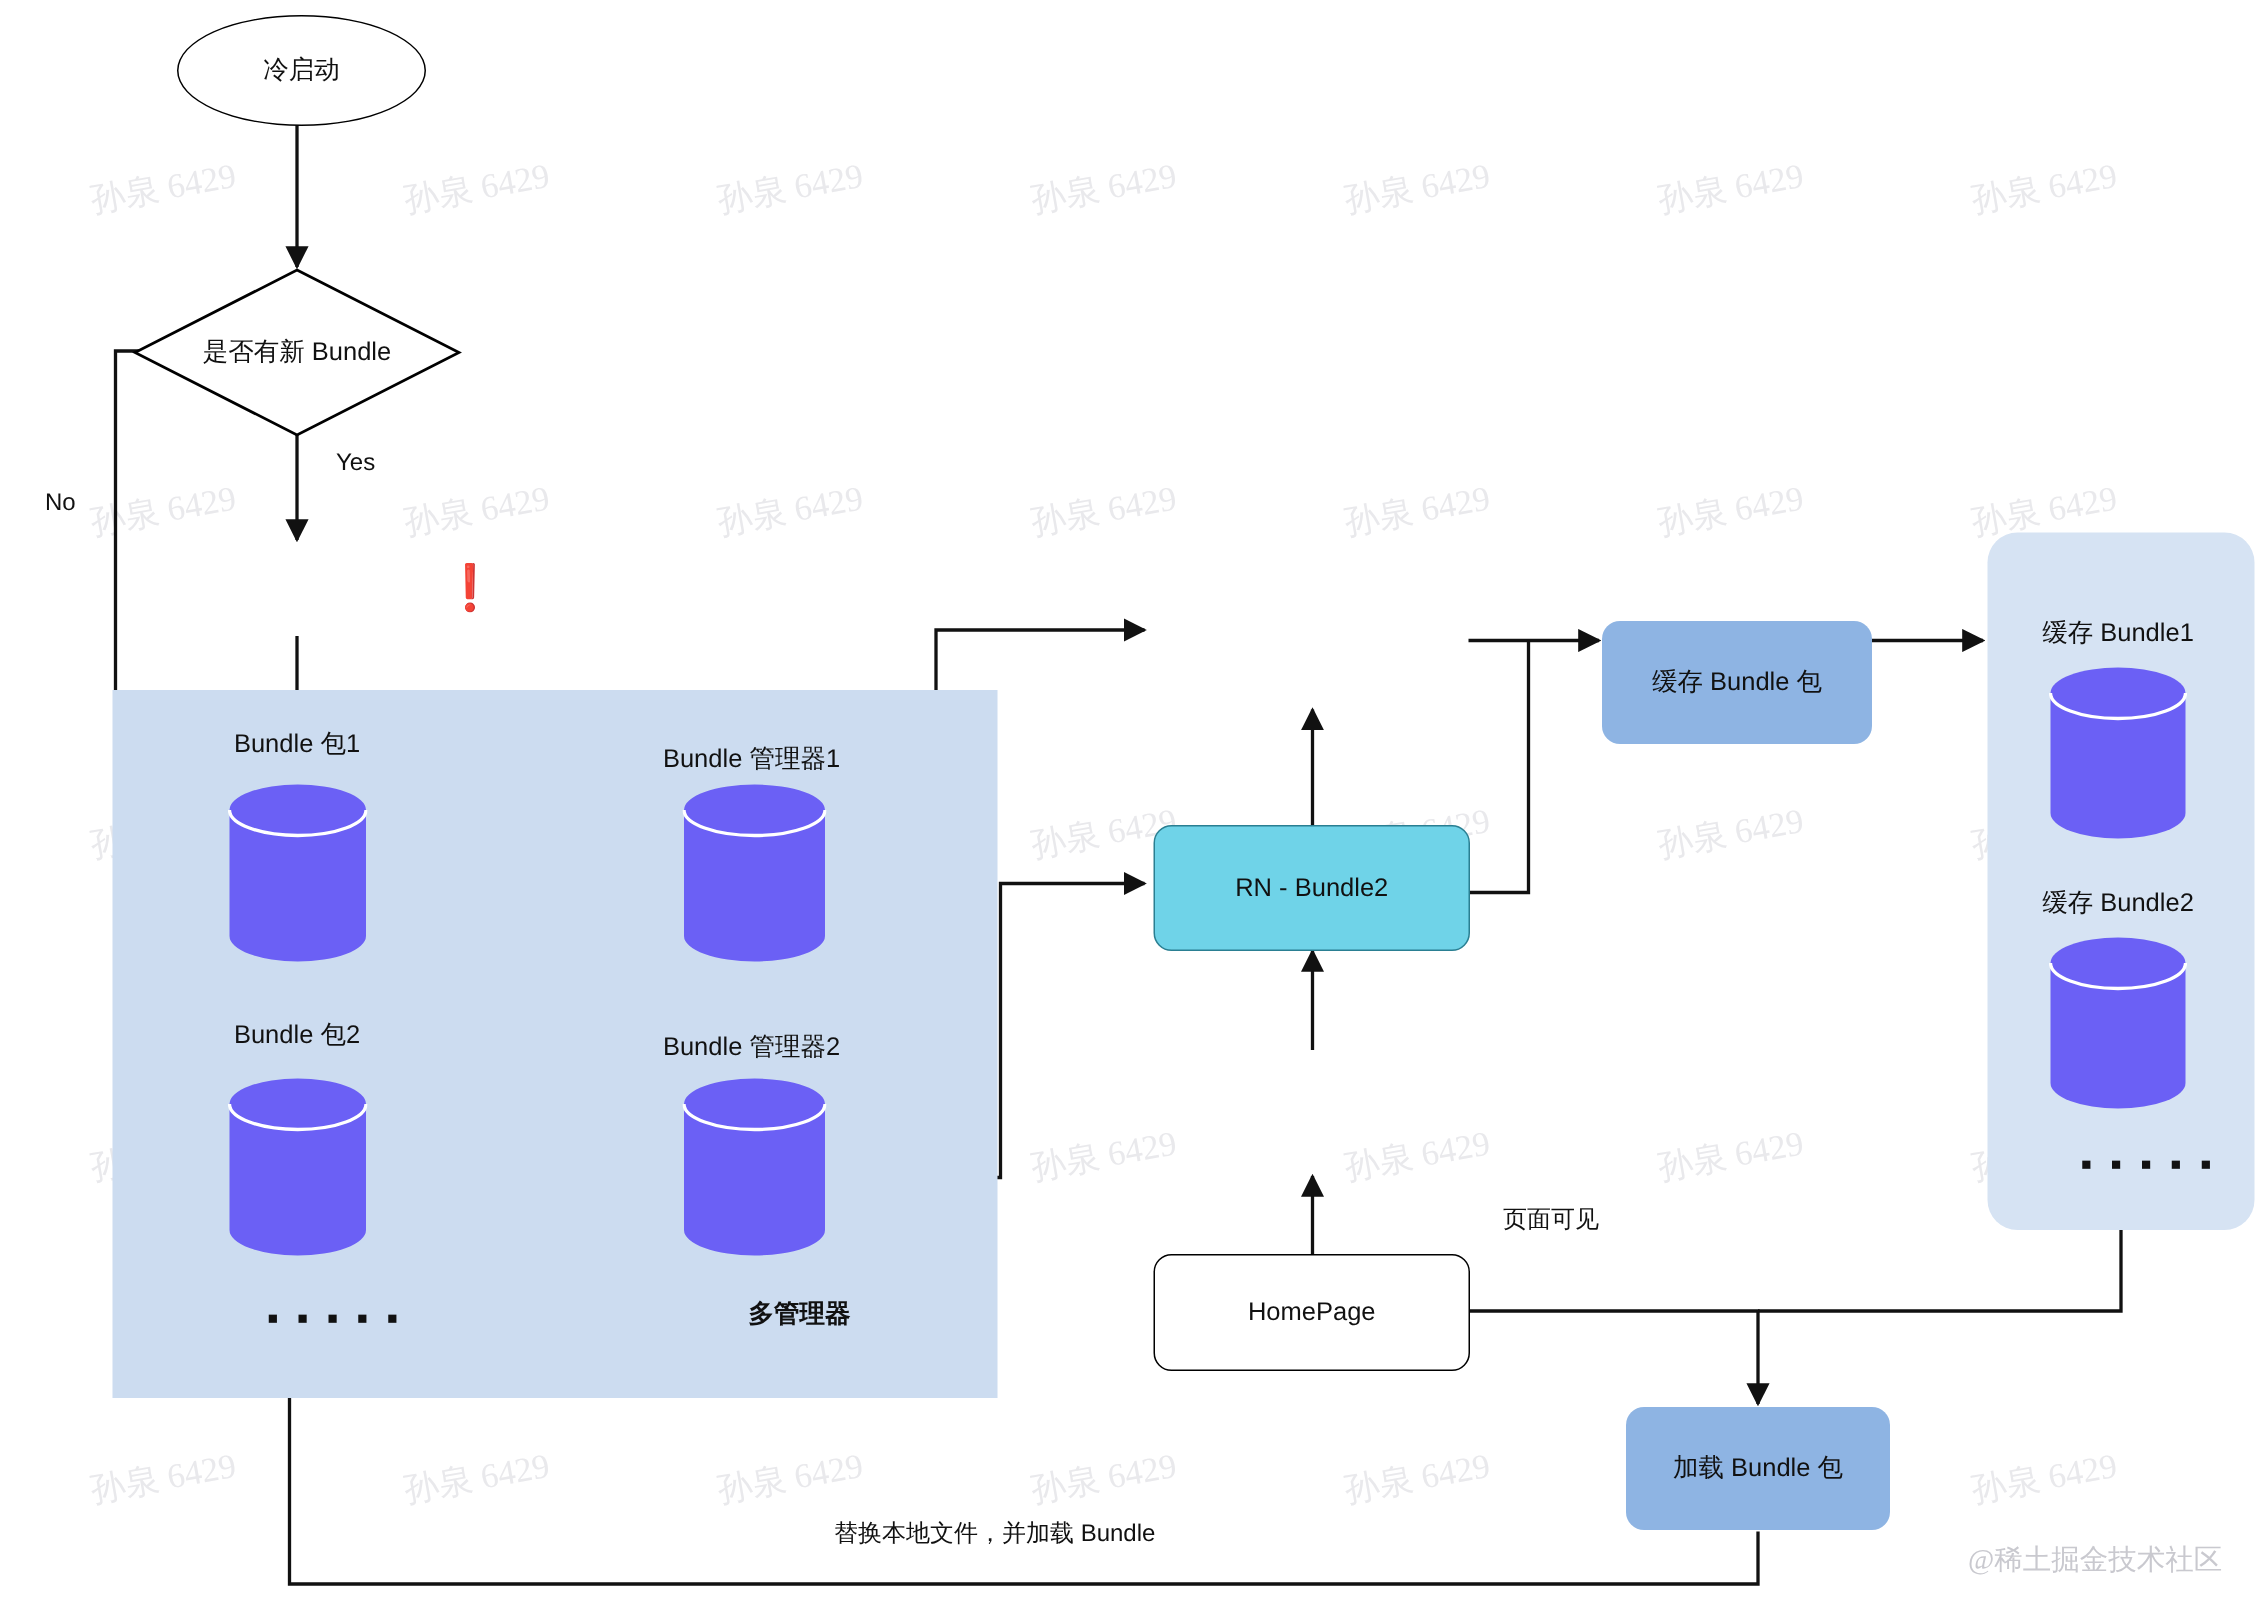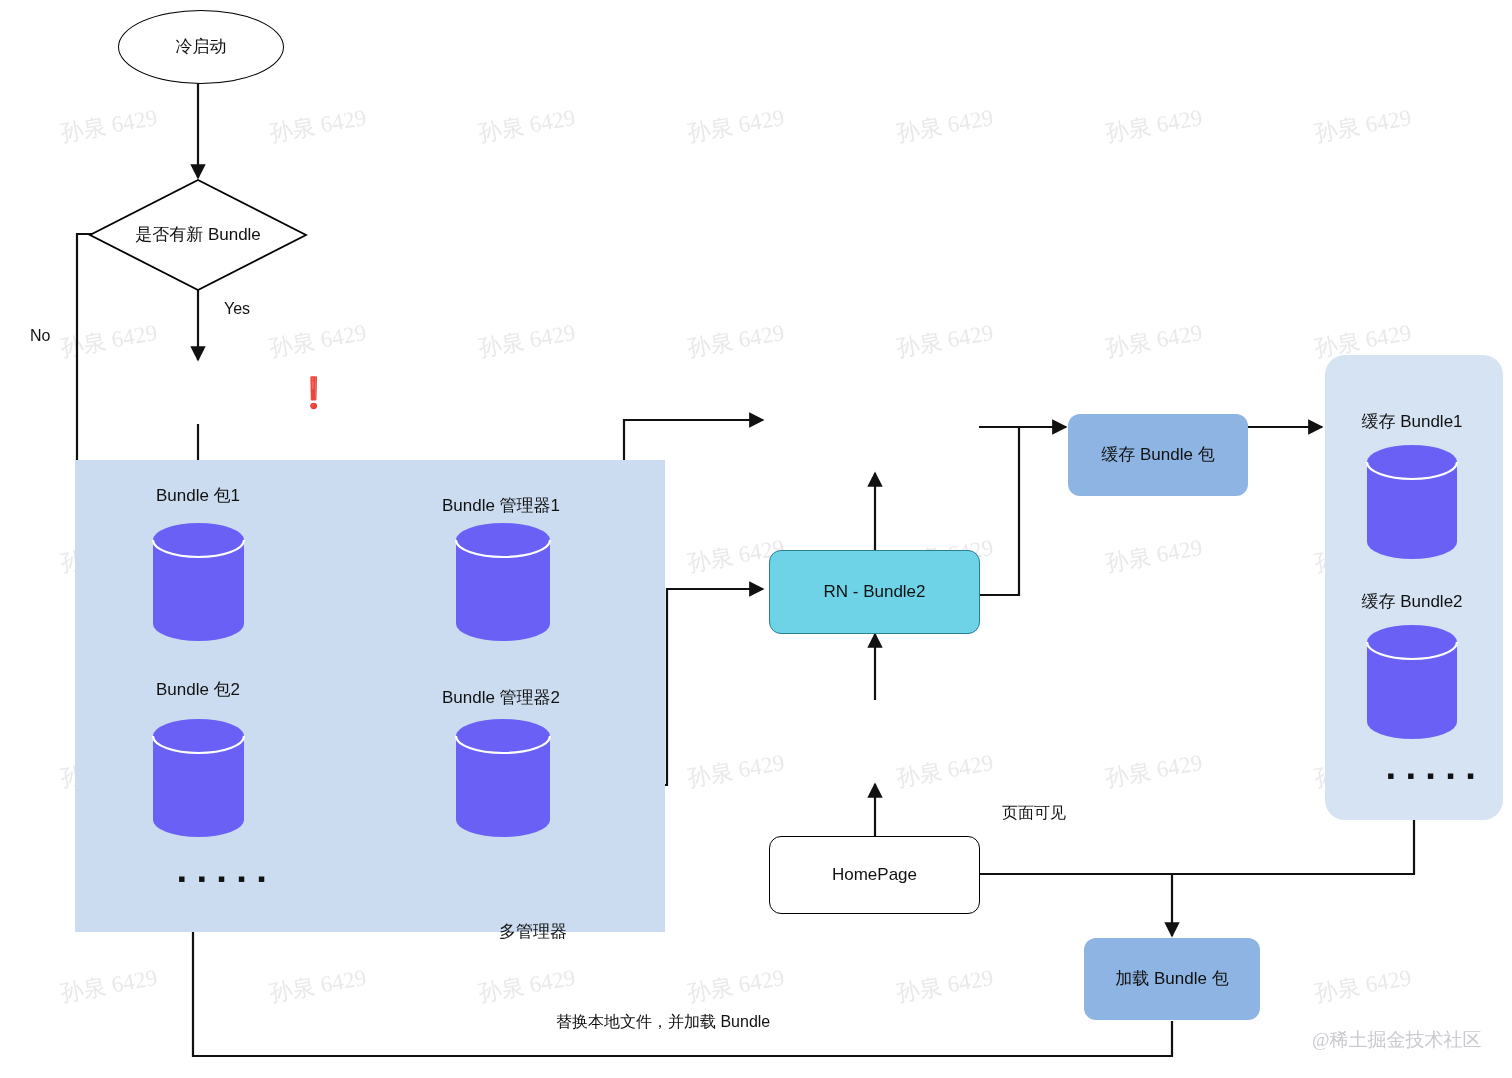--- a/index.html
+++ b/index.html
@@ -223,21 +223,21 @@
 
       <path d="M 979 595 L 1019 595 L 1019 427"></path>
 
       <path d="M 1414 820 L 1414 874 L 1172 874"></path>
     </g>
   </svg>
 
   <div id="node-layer">
 
     <div class="node panel-left" style="left:75px; top:460px; width:590px; height:472px;"></div>
-    <div class="label" style="left:533px; top:920px; transform:translateX(-50%);">多管理器</div>
+    <div class="label" style="left:533px; top:864px; transform:translateX(-50%);font-weight:bold;">多管理器</div>
 
     <div class="node panel-right" style="left:1325px; top:355px; width:178px; height:465px;"></div>
 
     <div class="node shape-ellipse" style="left:118px; top:10px; width:166px; height:74px;">
       <span>冷启动</span>
     </div>
 
     <div class="node shape-diamond" style="left:88px; top:178px; width:220px; height:114px;">
       <svg class="dia-svg" width="220" height="114" viewBox="0 0 220 114">
         <polygon points="110,2 218,57 110,112 2,57" fill="#ffffff" stroke="#000000" stroke-width="1.8"></polygon>

